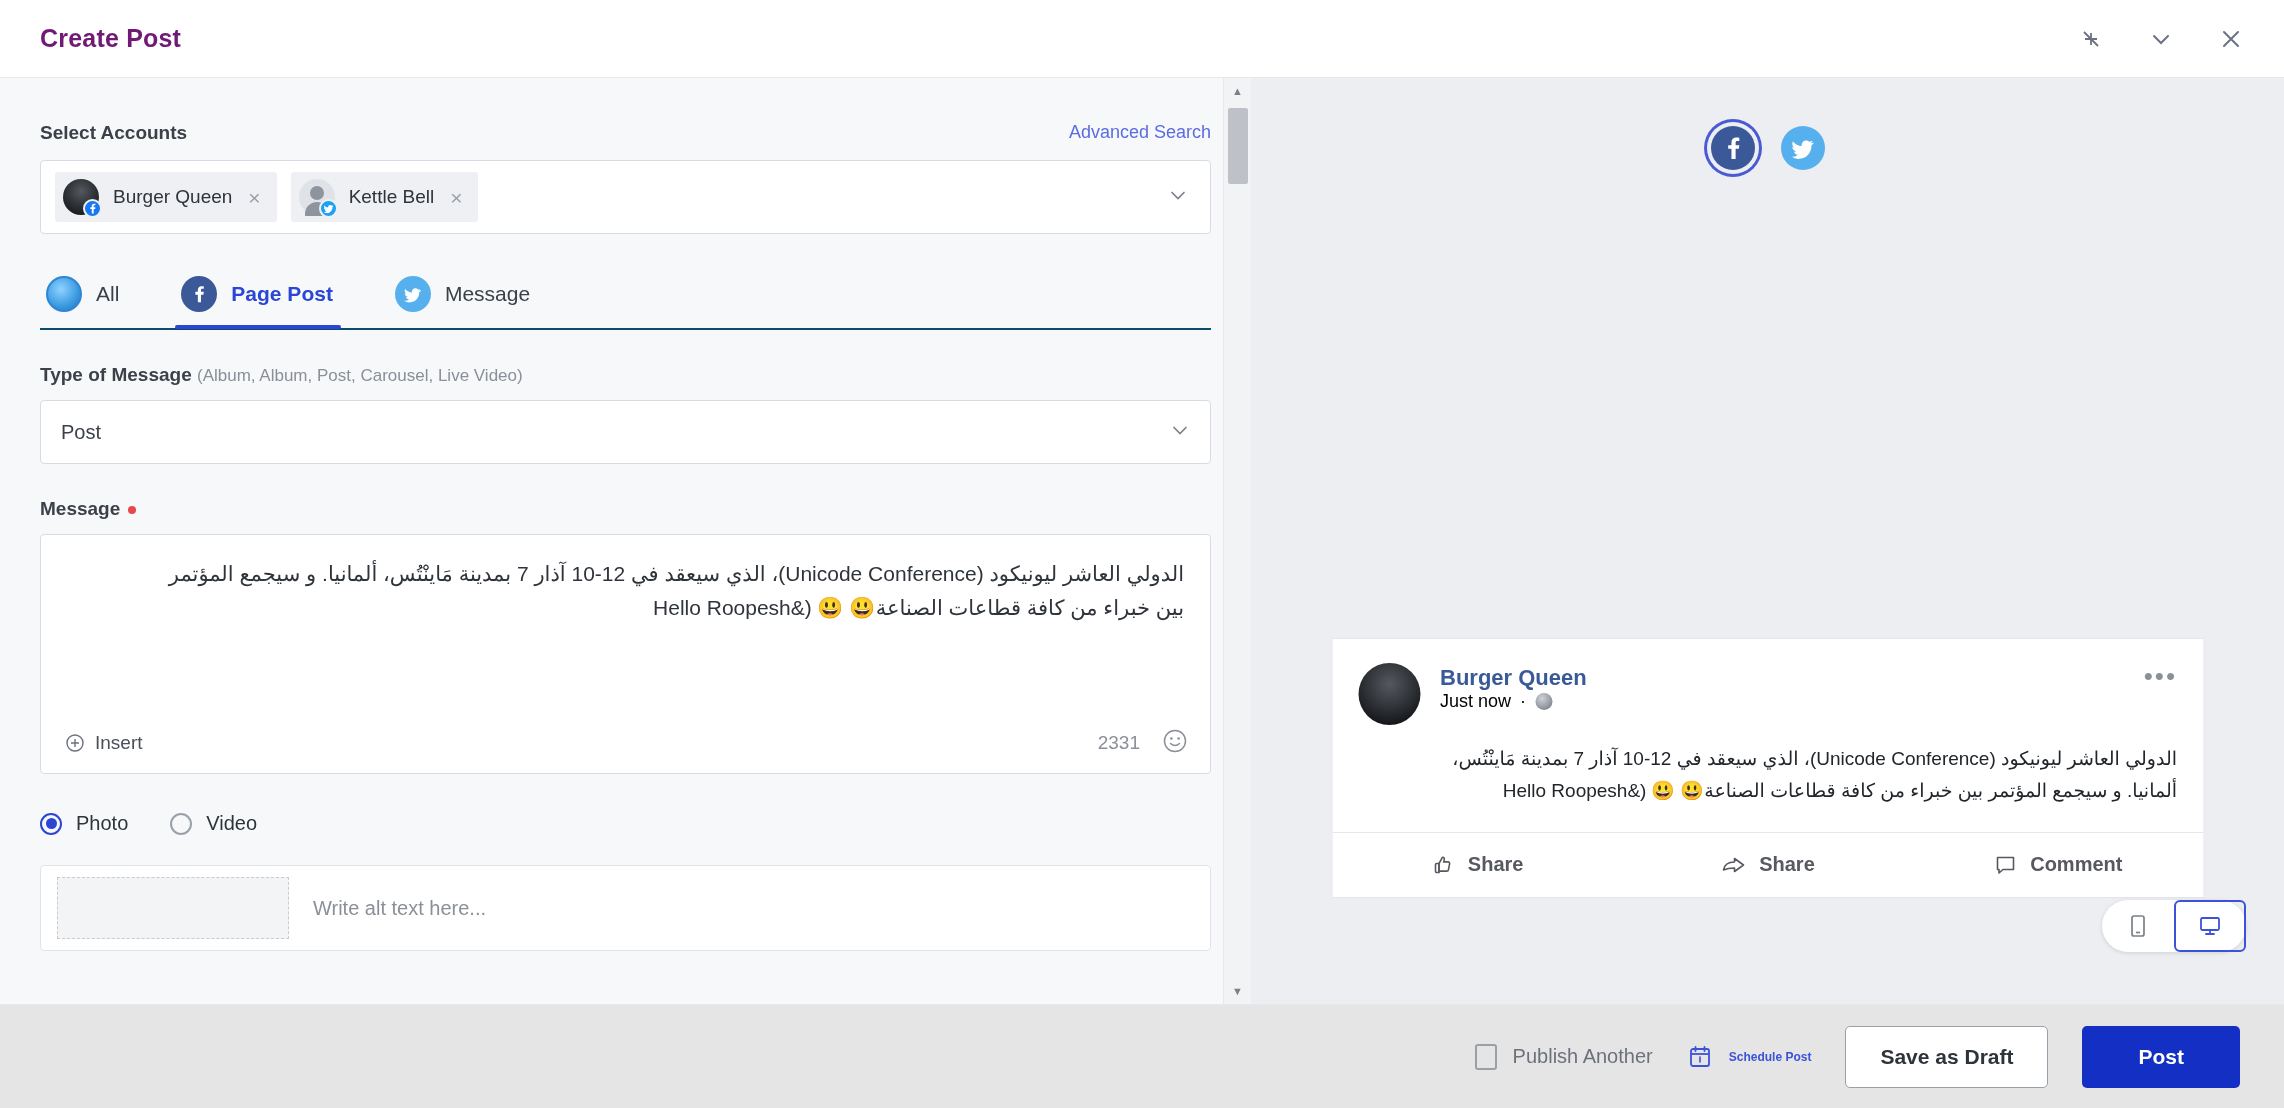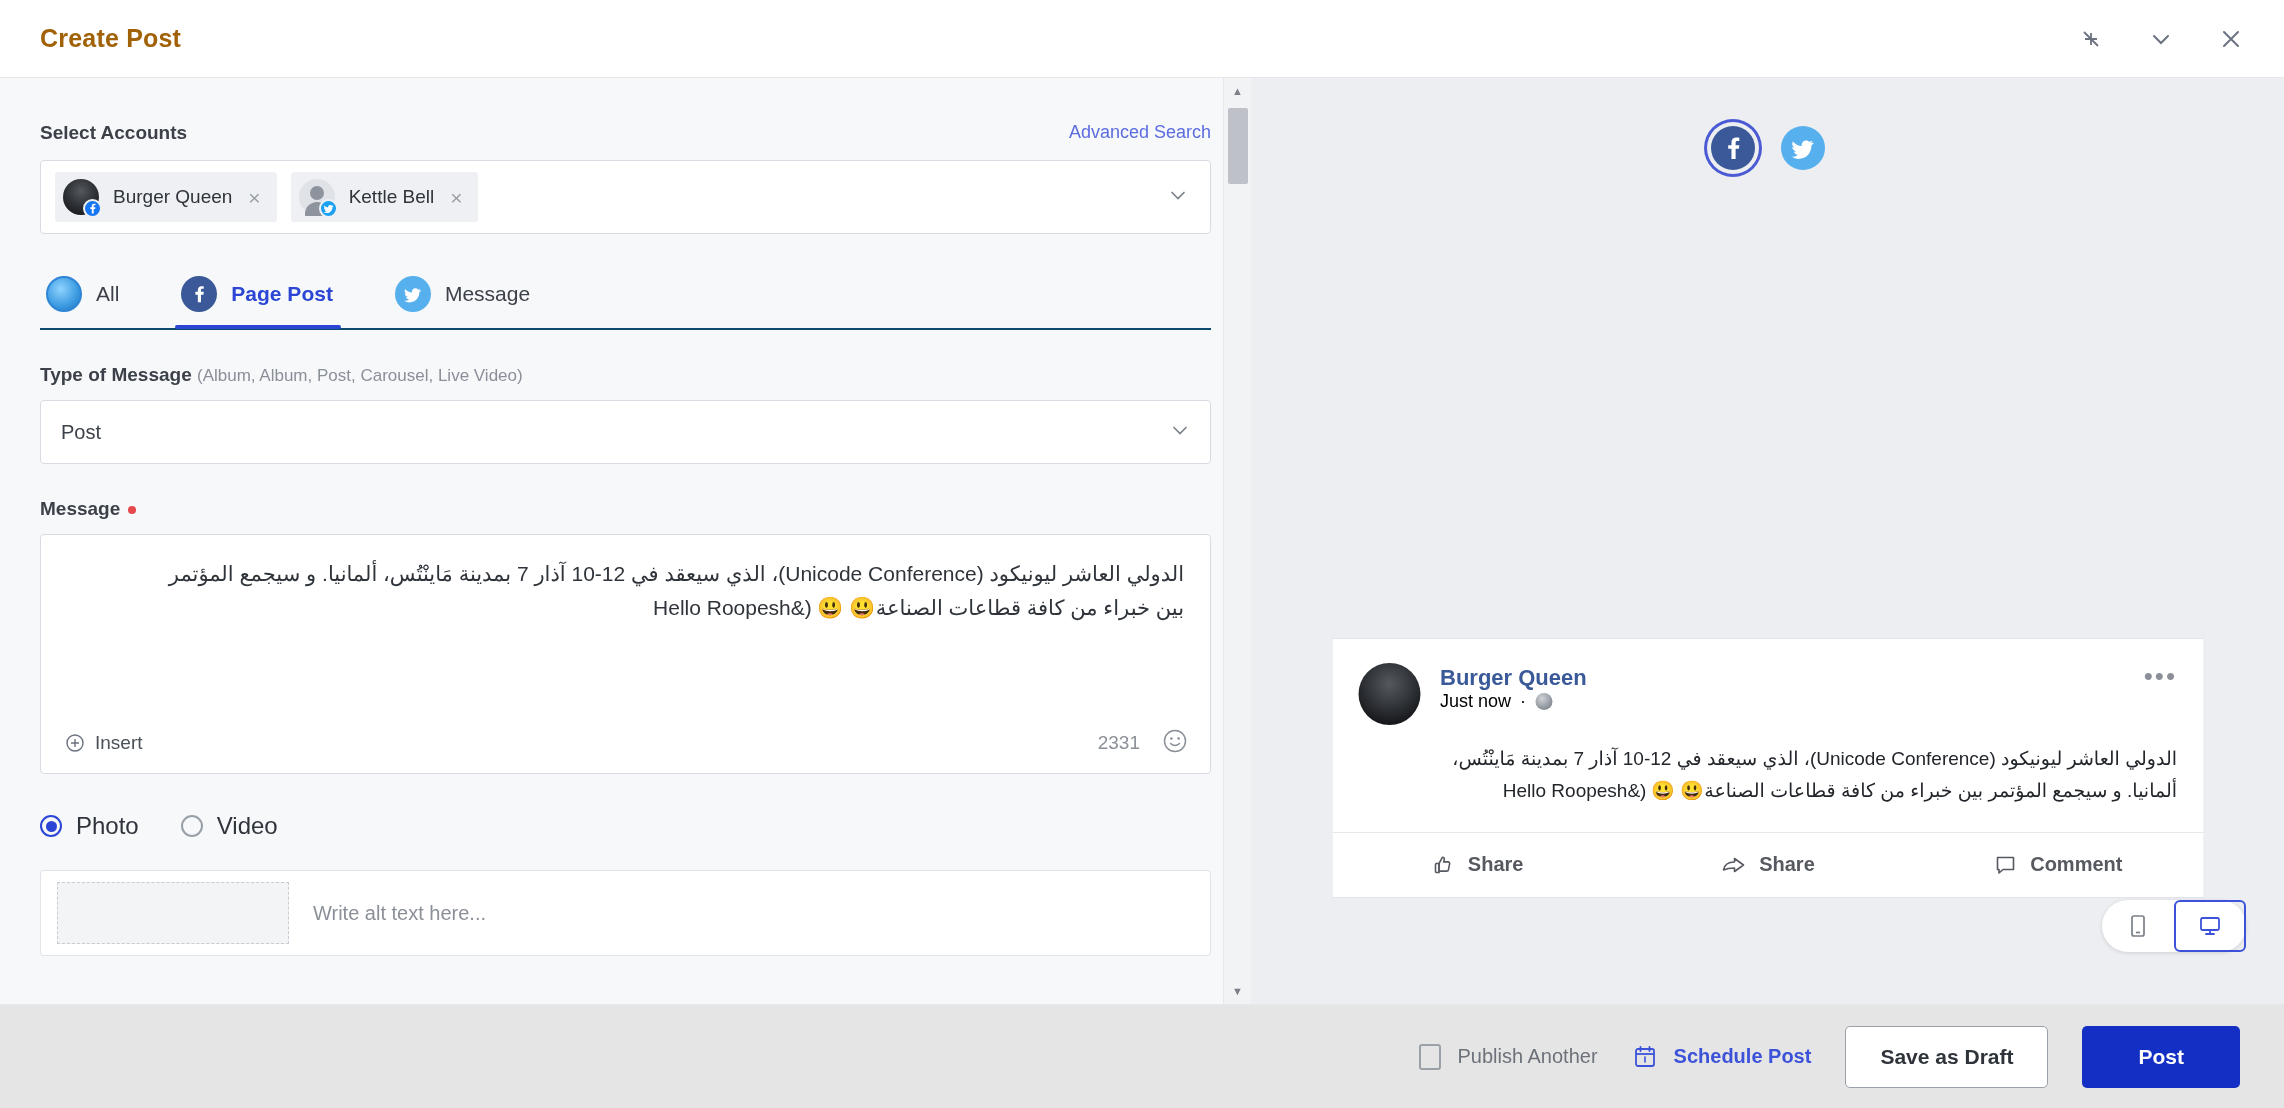--- a/index.html
+++ b/index.html
@@ -12,21 +12,21 @@
   .app { width: 2284px; height: 1108px; position: relative; background:#fff; display:flex; flex-direction:column; }
 
   
   .titlebar {
     height: 78px; flex: 0 0 78px;
     background:#fff;
     border-bottom: 1px solid #e6e8ec;
     display:flex; align-items:center; justify-content:space-between;
     padding: 0 36px 0 40px;
   }
-  .title { font-size: 25px; font-weight: bold; color:#a16207; letter-spacing:.2px; }
+  .title { font-size: 25px; font-weight: bold; color:#701a75; letter-spacing:.2px; }
   .win-actions { display:flex; align-items:center; gap: 36px; }
   .win-btn { width:34px; height:34px; display:flex; align-items:center; justify-content:center; cursor:pointer; color:#6b7280; }
 
   
   .body { flex:1; display:flex; min-height:0; }
 
   
   .left {
     width: 1251px; flex:0 0 1251px;
     background:#f7f8fa;
@@ -96,21 +96,21 @@
   .msg-line { display:block; }
   .msg-toolbar {
     height: 60px; display:flex; align-items:center; justify-content:space-between;
     padding: 0 22px 0 24px;
   }
   .insert { display:flex; align-items:center; gap:10px; font-size:19px; color:#4a5058; cursor:pointer; }
   .counter-wrap { display:flex; align-items:center; gap:22px; }
   .counter { font-size:19px; color:#8b9098; }
 
   .radios { display:flex; align-items:center; gap: 42px; margin-top: 38px; }
-  .radio { display:flex; align-items:center; gap: 14px; cursor:pointer; font-size:24px; color:#2f343b; }
+  .radio { display:flex; align-items:center; gap: 14px; cursor:pointer; font-size:20px; color:#2f343b; }
   .rd { width:22px; height:22px; border-radius:50%; border:2px solid #9aa0a8; display:flex; align-items:center; justify-content:center; }
   .rd.on { border-color:#2b46d4; }
   .rd.on::after { content:""; width:11px; height:11px; border-radius:50%; background:#2b46d4; }
 
   .alt-row { margin-top: 30px; background:#fff; border:1px solid #e0e3e8; border-radius:4px; height: 86px; display:flex; align-items:center; padding: 12px 16px; }
   .alt-thumb { width: 232px; height: 62px; border:1px dashed #c8ccd2; background:#f3f4f6; flex:0 0 232px; }
   .alt-ph { font-size:20px; color:#8b9098; margin-left: 24px; }
 
   
   .vscroll { position:absolute; right:0; top:0; bottom:0; width:28px; background:#f2f3f5; border-left:1px solid #e6e8ec; }
@@ -152,21 +152,21 @@
   .dev-btn { width:72px; height:52px; display:flex; align-items:center; justify-content:center; cursor:pointer; border-radius:999px; }
   .dev-btn.active { border:2px solid #3b52d9; border-radius:6px; }
 
   
   .footer {
     height: 104px; flex:0 0 104px; background:#e5e5e5; border-top:1px solid #e6e8ec;
     display:flex; align-items:center; justify-content:flex-end; gap: 34px; padding-right: 44px;
   }
   .chk-row { display:flex; align-items:center; gap:16px; font-size:20px; color:#6d727a; cursor:pointer; }
   .chk { width:22px; height:26px; border:2px solid #9aa0a8; border-radius:3px; }
-  .sched { display:flex; align-items:center; gap:16px; font-size:20px; color:#3b52d9; cursor:pointer; font-weight:600; }
+  .sched { display:flex; align-items:center; gap:16px; font-size:12px; color:#3b52d9; cursor:pointer; font-weight:600; }
   .btn-outline { border:1px solid #9aa0a8; border-radius:5px; height:62px; padding: 0 34px;
                  display:flex; align-items:center; font-size:21px; font-weight:bold; color:#2f343b; background:#fff; cursor:pointer; }
   .btn-primary { border:none; border-radius:5px; height:62px; padding: 0 56px;
                  display:flex; align-items:center; font-size:21px; font-weight:bold; color:#fff; background:#1430c4; cursor:pointer; }
 </style>
 </head>
 <body>
 
 <div class="app">
 

